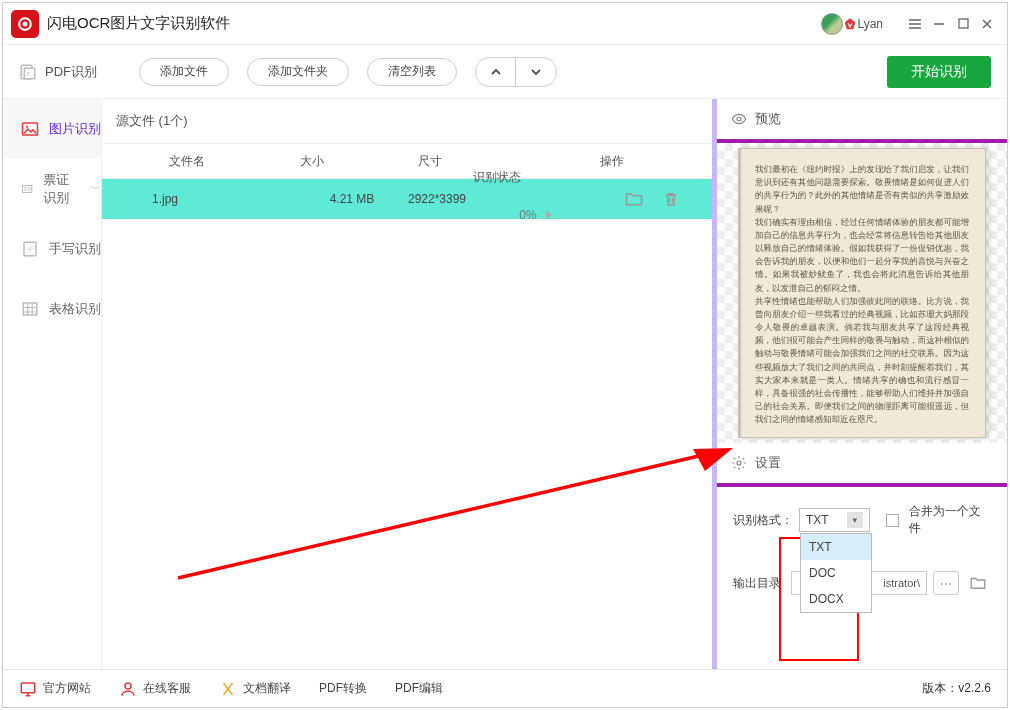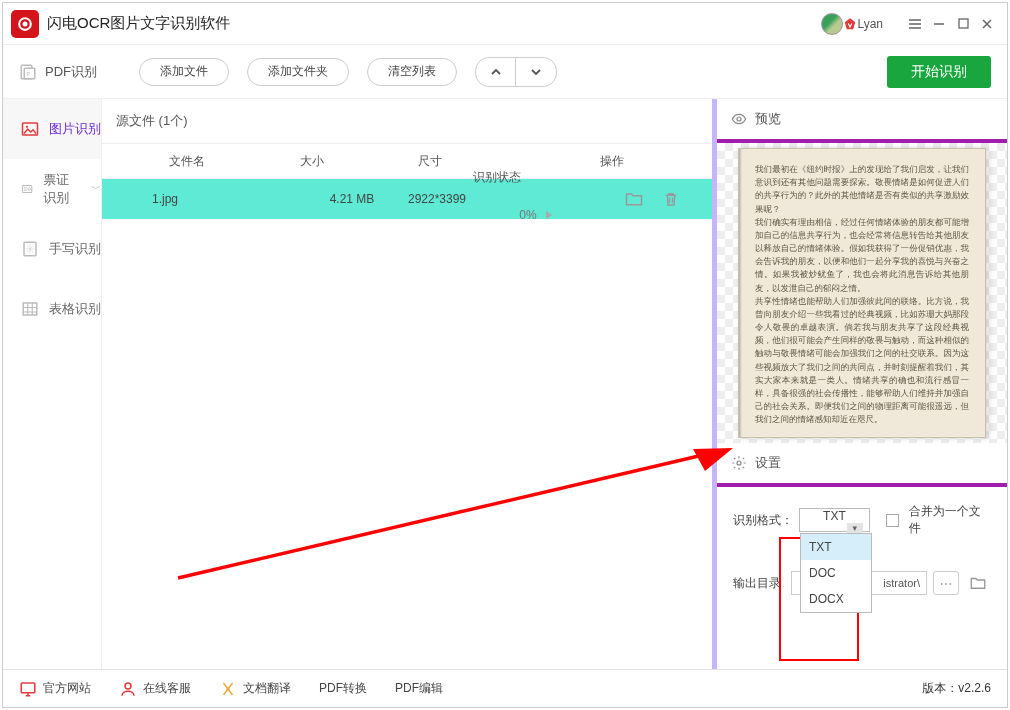--- a/index.html
+++ b/index.html
@@ -57,21 +57,21 @@
 .right-panel { width: 290px; display: flex; flex-direction: column; }
 .preview-head, .settings-head { height: 44px; display: flex; align-items: center; gap: 8px; padding-left: 14px; font-size: 13px; color: #555; border-bottom: 4px solid #a21caf; }
 .preview-body { height: 300px; padding: 6px; background-image: linear-gradient(45deg,#eee 25%,transparent 25%),linear-gradient(-45deg,#eee 25%,transparent 25%),linear-gradient(45deg,transparent 75%,#eee 75%),linear-gradient(-45deg,transparent 75%,#eee 75%); background-size: 16px 16px; background-position: 0 0,0 8px,8px -8px,-8px 0; display: flex; align-items: center; justify-content: center; }
 .page-thumb { width: 248px; height: 290px; background: #f0e9da; border: 1px solid #c9c0ab; box-shadow: 3px 0 6px rgba(0,0,0,.15); padding: 14px 16px; font-size: 8.5px; line-height: 1.55; color: #5f5541; overflow: hidden; position: relative; }
 .page-thumb::before { content: ""; position: absolute; top:0; bottom:0; left:0; width:3px; background: linear-gradient(to right, rgba(0,0,0,.25), transparent); }
 .page-thumb .pt-title { font-weight: bold; text-align: center; font-size: 10px; margin-bottom: 6px; color: #3c3424;}
 .page-thumb p { text-align: justify; }
 .settings-body { padding: 16px 16px 0; font-size: 12px; color: #444; }
 .setting-row { display: flex; align-items: center; margin-bottom: 22px; gap: 6px; position: relative; }
 .setting-label { min-width: 60px; }
-.select-box { width: 72px; height: 24px; border: 1px solid #bbb; display: flex; align-items: center; padding: 0 6px; background:#fff; position: relative; flex-direction: column; }
+.select-box { width: 72px; height: 24px; border: 1px solid #bbb; display: flex; align-items: center; padding: 0 6px; background:#fff; position: relative; }
 .select-box .dd-arrow { margin-left: auto; background: #e3e3e3; width: 16px; height: 16px; display:flex; align-items:center; justify-content:center; font-size:9px; color:#666;}
 .checkbox { width: 13px; height: 13px; border: 1px solid #aaa; display: inline-block; margin-left: 10px; margin-right: 4px; }
 .path-input { flex:1; height:24px; border:1px solid #ccc; padding:0 6px; font-size: 11px; color:#555; display:flex; align-items:center; overflow:hidden; white-space:nowrap; }
 .icon-btn { width: 26px; height: 24px; border: 1px solid #ccc; border-radius: 3px; display: flex; align-items: center; justify-content: center; color:#888; cursor:pointer; font-size: 13px;}
 
 
 .dropdown { position: absolute; top: 24px; left: 0; width: 72px; border: 1px solid #bbb; background: #fff; font-size: 12px; z-index: 5; }
 .dropdown .opt { padding: 6px 8px; cursor:pointer; }
 .dropdown .opt.sel { background: #d6eef9; }
 .red-box { position: absolute; border: 2px solid #f00; pointer-events: none; }

